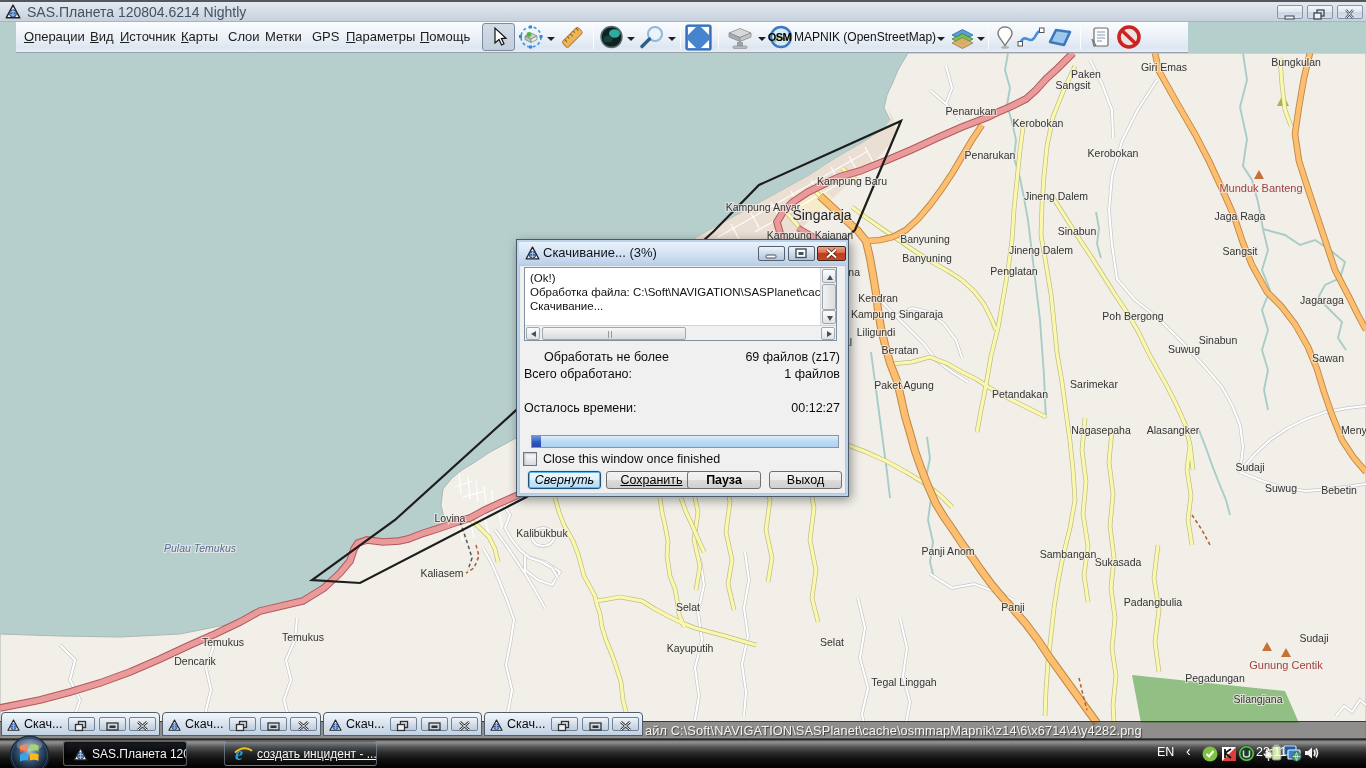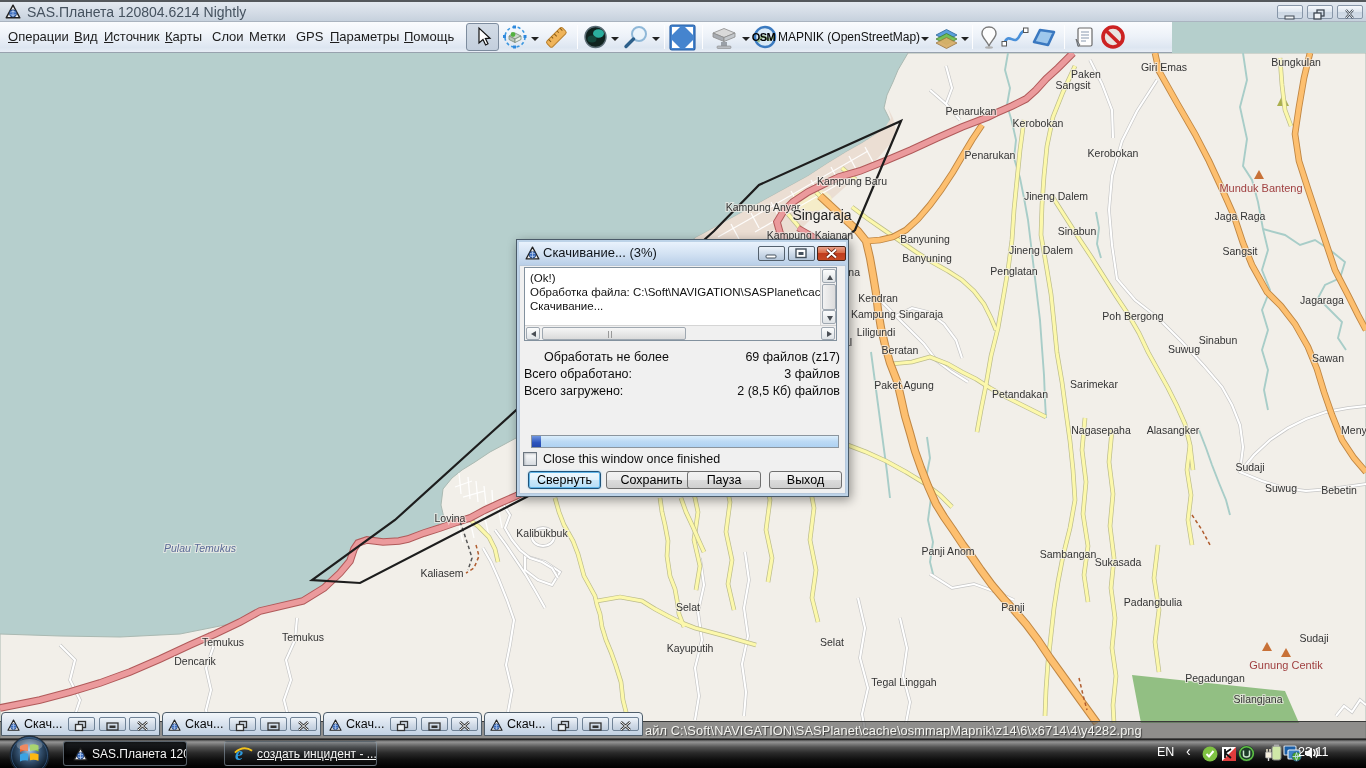--- a/index.html
+++ b/index.html
@@ -5,21 +5,21 @@
 html,body{margin:0;padding:0;}
 #screen{position:relative;width:1366px;height:768px;overflow:hidden;background:#b5cfcc;font-family:"Liberation Sans",sans-serif;}
 #screen *{box-sizing:border-box;}
 .abs{position:absolute;}
 
 #topline{position:absolute;left:0;top:0;width:1366px;height:2px;background:#54585c;z-index:30;}
 #titlebar{position:absolute;left:0;top:2px;width:1366px;height:20px;background:linear-gradient(#e3e9f0,#d4dce6 55%,#c6d1dd);z-index:30;border-bottom:1px solid #aab4c0;}
 #titlebar .ttext{position:absolute;left:27px;top:2px;font-size:14px;color:#45525f;}
 .winbtn{position:absolute;top:3px;width:26px;height:14px;border:1px solid #8796a8;border-radius:2px;background:linear-gradient(#f6f9fc,#dde5ee 50%,#ccd7e3 50%,#d4dee9);}
 
-#menubar{position:absolute;left:0;top:22px;width:1172px;height:31px;background:linear-gradient(#fafcfe,#ecf1f8 50%,#dde6f1 85%,#e7edf5);border-bottom:1px solid #98a2ae;z-index:30;}
+#menubar{position:absolute;left:16px;top:22px;width:1172px;height:31px;background:linear-gradient(#fafcfe,#ecf1f8 50%,#dde6f1 85%,#e7edf5);border-bottom:1px solid #98a2ae;z-index:30;}
 .mi{position:absolute;top:7px;font-size:13px;color:#1c1c1c;}
 .sep{position:absolute;top:3px;height:24px;width:1px;background:#aeb9c8;border-right:1px solid #fdfdfe;}
 .tbtn{position:absolute;}
 .darr{position:absolute;width:0;height:0;border-left:4px solid transparent;border-right:4px solid transparent;border-top:4px solid #222;top:15px;}
 
 #dlg{position:absolute;left:516px;top:239px;width:333px;height:258px;background:#bdd3e8;border:1px solid #4b5b69;z-index:40;box-shadow:2px 3px 10px rgba(0,0,0,.4);font-size:12.5px;}
 #dlg .dtitle{position:absolute;left:2px;top:2px;right:2px;height:23px;background:linear-gradient(#e9f2fc,#d3e2f3 50%,#b9cfe8);}
 #dlg .dtext{position:absolute;left:26px;top:5px;font-size:13px;color:#10151a;}
 #dlg .dbtn{position:absolute;top:6px;width:27px;height:15px;border:1px solid #54616e;border-radius:2px;background:linear-gradient(#eef4fa,#ccd9e8 55%,#b4c6da);}
 #dlg .dclose{background:linear-gradient(#e8a18b,#d96a43 45%,#c03c1c 50%,#c64a24);border-color:#47251a;}
@@ -28,21 +28,21 @@
 #log .lines{position:absolute;left:5px;top:3px;line-height:14px;white-space:nowrap;width:293px;overflow:hidden;font-size:11.5px;}
 .sbar{position:absolute;background:#f0f0f0;}
 .sbtn{position:absolute;border:1px solid #9fa8b1;border-radius:2px;background:linear-gradient(#fcfdfd,#dfe3e6);color:#555;}
 .arr{position:absolute;width:0;height:0;}
 .statrow{position:absolute;left:7px;right:8px;height:17px;color:#0c0c0c;}
 .statrow .v{position:absolute;right:0;top:0;}
 #prog{position:absolute;left:14px;top:195px;width:308px;height:13px;border:1px solid #8b959e;background:linear-gradient(#dceefb,#bcdaf5 50%,#aed2f2);}
 #prog .chunk{position:absolute;left:0;top:0;width:9px;height:11px;background:linear-gradient(#6e95e0,#2d55bd 60%,#2448ad);}
 #cb{position:absolute;left:6px;top:212px;width:14px;height:14px;border:1px solid #6d7780;background:linear-gradient(#fdfdfd,#d7dce1);box-shadow:inset 1px 1px 2px rgba(120,130,140,.5);}
 .pbtn{position:absolute;top:231px;height:18px;border:1px solid #707070;border-radius:3px;background:linear-gradient(#f3f3f3,#ebebeb 50%,#dcdcdc 50%,#cfcfcf);text-align:center;font-size:12.5px;color:#000;line-height:16px;}
-.pbtn.focus{border-color:#20537a;background:linear-gradient(#f0f8fd,#e0f1fc 50%,#cbe8fa 50%,#b7ddf6);box-shadow:inset 0 0 0 1px #62b6e9,0 0 2px #8cc9ef;}
+.pbtn.focus{border-color:#20537a;background:linear-gradient(#f0f8fd,#e0f1fc 50%,#cbe8fa 50%,#b7ddf6);box-shadow:inset 0 0 0 1px #62b6e9,0 0 2px #8cc9ef;font-style:italic;}
 
 .mdi{position:absolute;top:712px;width:159px;height:24px;background:linear-gradient(#f2f6fa,#d8e2ee 50%,#c2d2e3);border:1px solid #4e5d6a;border-radius:4px 4px 0 0;z-index:22;}
 .mdi .mtext{position:absolute;left:22px;top:4px;font-size:12.5px;color:#0a0a0a;}
 .mdi .mbtn{position:absolute;top:4px;width:27px;height:14px;border:1px solid #6f8296;border-radius:2px;background:linear-gradient(#eff4f9,#d2dce8 55%,#bfcddd);}
 
 #status{position:absolute;left:0;top:721px;width:1366px;height:18px;background:rgba(82,82,82,.62);border-top:1px solid #3a3a3a;border-bottom:1px solid #4a4a4a;z-index:21;}
 #status .st{position:absolute;left:645px;top:1px;font-size:12.8px;letter-spacing:0.1px;color:#f4f4f0;text-shadow:1px 1px 1px rgba(40,40,40,.8);white-space:nowrap;}
 
 #taskbar{position:absolute;left:0;top:739px;width:1366px;height:29px;z-index:50;background:linear-gradient(180deg,#090909 0%,#7e7e7e 7%,#8f8f8f 12%,#535353 28%,#2a2a2a 48%,#101010 70%,#000 100%);}
 .task{position:absolute;top:2px;height:25px;border:1px solid rgba(150,165,180,.55);border-radius:3px;color:#f5f5f5;font-size:12px;white-space:nowrap;overflow:hidden;}
@@ -385,30 +385,30 @@
           </div>
           <div class="sbtn" style="right:1px;top:1px;width:14px;height:13px;">
             <div class="arr" style="left:5px;top:3px;border-top:3.5px solid transparent;border-bottom:3.5px solid transparent;border-left:5px solid #4a4f55;"></div>
           </div>
           <div class="sbtn" style="left:17px;top:1px;width:144px;height:13px;background:linear-gradient(#f6f6f6,#dadada);">
             <div style="position:absolute;left:65px;top:3px;width:1px;height:7px;border-left:1px solid #999;border-right:1px solid #999;padding-left:2px;"></div>
           </div>
         </div>
 </div>
 <div class="statrow" style="top:110px;margin-left:20px;">Обработать не более<span class="v">69 файлов (z17)</span></div>
-<div class="statrow" style="top:127px;">Всего обработано:<span class="v">3 файлов</span></div>
-<div class="statrow" style="top:144px;">Всего загружено:<span class="v">2 (8,5 Кб) файлов</span></div>
+<div class="statrow" style="top:127px;">Всего обработано:<span class="v">1 файлов</span></div>
+<div class="statrow" style="top:161px;">Осталось времени:<span class="v">00:12:27</span></div>
 <div id="prog">
         <div class="chunk"></div>
       </div>
 <div id="cb"></div>
       <div class="abs" style="left:26px;top:212px;font-size:12.5px;color:#0c0c0c;">Close this window once finished</div>
 <div class="pbtn focus" style="left:11px;width:73px;">Свернуть</div>
-<div class="pbtn " style="left:89px;width:91px;">Сохранить</div>
-<div class="pbtn " style="left:170px;width:74px;">Пауза</div>
+<div class="pbtn " style="left:89px;width:91px;text-decoration:underline;">Сохранить</div>
+<div class="pbtn " style="left:170px;width:74px;font-weight:bold;">Пауза</div>
 <div class="pbtn " style="left:252px;width:73px;">Выход</div>
 </div>
 <div id="topline"></div>
     <div id="titlebar">
 <div class="abs" style="left:5px;top:2px;"><svg width="16" height="16" viewBox="0 0 16 16">
           <path d="M8,1.2 L14.8,13.8 L1.2,13.8 Z" fill="#f5f5f5" stroke="#222" stroke-width="1.4" stroke-linejoin="round"></path>
           <circle cx="8" cy="9.4" r="3.6" fill="#3a6cc0" stroke="#16325e" stroke-width="0.7"></circle>
           <path d="M5.4,8.2 Q8,6.6 10.6,8.2 M5.4,10.6 Q8,12.2 10.6,10.6 M8,5.8 L8,13" stroke="#cfe0f4" stroke-width="0.7" fill="none"></path>
         </svg></div>
 <span class="ttext">SAS.Планета 120804.6214 Nightly</span>
@@ -586,15 +586,15 @@
 <div class="tray" style="left:1283px;top:5px;"><svg width="19" height="18">
           <rect x="1" y="2" width="12" height="9" rx="1" fill="#1a5fa8" stroke="#cfd8e2" stroke-width="1.2"></rect>
           <rect x="5" y="6" width="12" height="9" rx="1" fill="#3c82c8" stroke="#e8eef4" stroke-width="1.2"></rect>
           <circle cx="13.5" cy="12.5" r="4.5" fill="#4aa02c" stroke="#2c6496" stroke-width="1"></circle>
           <path d="M9.5,12.5 H17.5 M13.5,8.5 Q16,12.5 13.5,16.5 M13.5,8.5 Q11,12.5 13.5,16.5" stroke="#cfe8ff" stroke-width="0.8" fill="none"></path>
         </svg></div>
 <div class="tray" style="left:1303px;top:5px;"><svg width="18" height="18">
           <path d="M2,7 L5,7 L9,3.5 L9,14.5 L5,11 L2,11 Z" fill="#f2f2f2"></path>
           <path d="M11,6 Q13,9 11,12 M13,4.5 Q16,9 13,13.5" stroke="#f2f2f2" stroke-width="1.6" fill="none"></path>
         </svg></div>
-<span class="tray" style="left:1298px;text-align:center;">23:11</span>
+<span class="tray" style="left:1256px;text-align:center;">23:11</span>
 </div>
 </div>
 
 </body></html>

